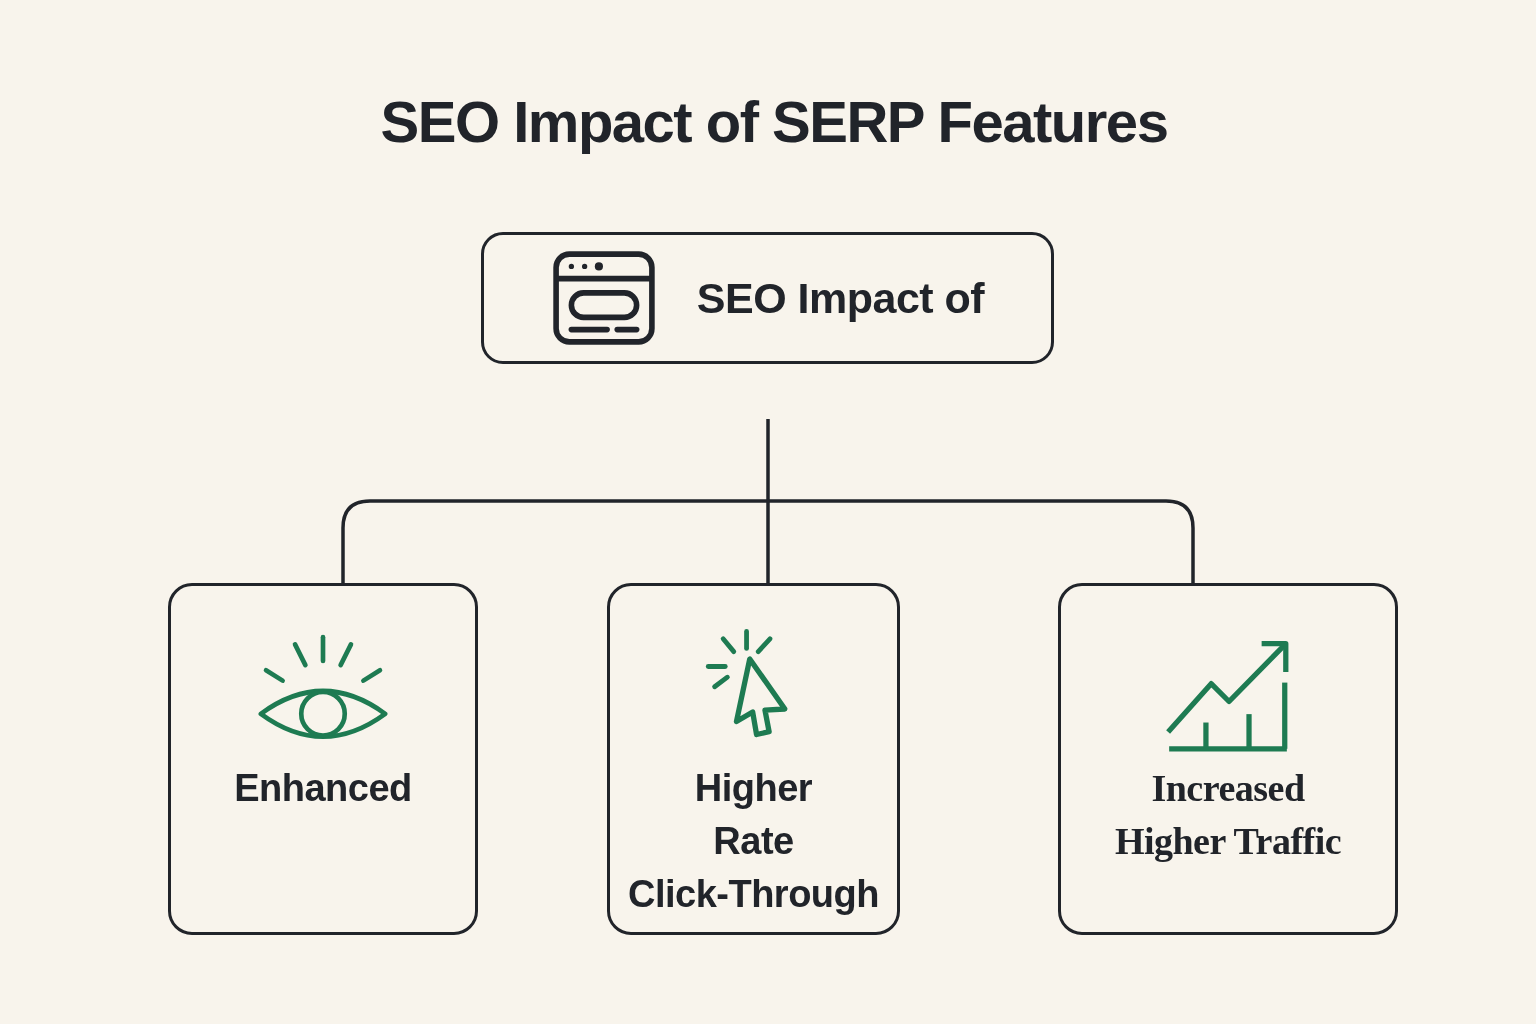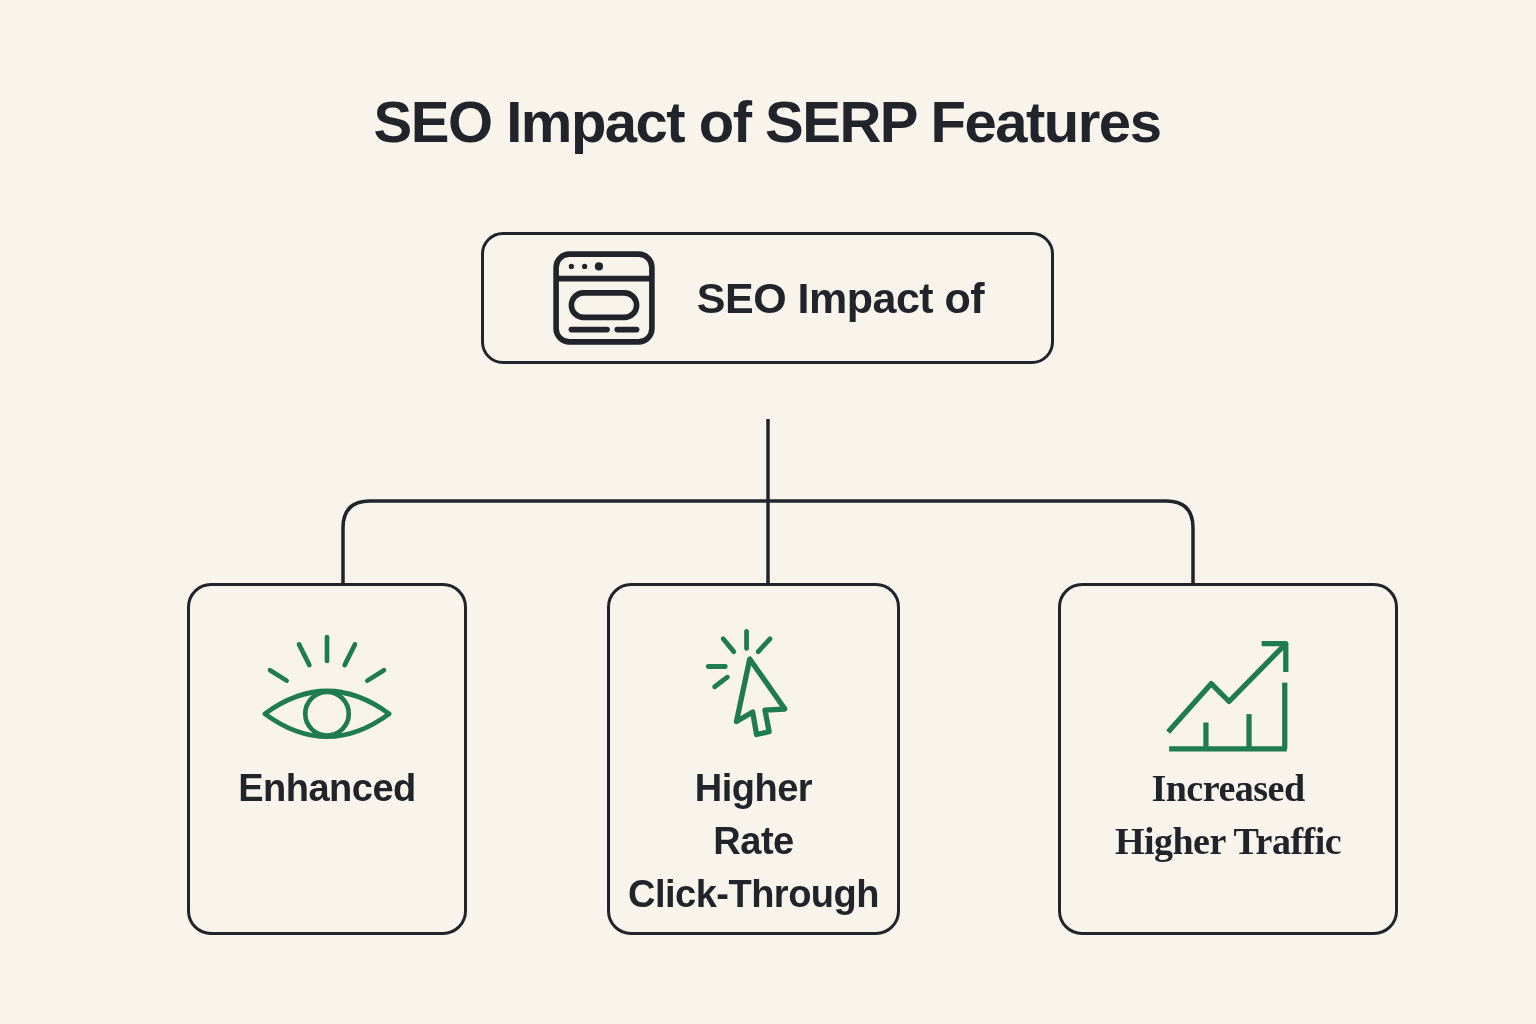--- a/index.html
+++ b/index.html
@@ -15,21 +15,21 @@
     overflow: hidden;
   }
   .canvas {
     position: relative;
     width: 1536px; height: 1024px;
     background: var(--bg);
     color: var(--ink);
   }
   .page-title {
     position: absolute;
-    top: 88px; left: 7px; width: 1520px;
+    top: 88px; left: 14px; width: 1520px;
     text-align: center;
     font-size: 58px;
     font-weight: 700;
     letter-spacing: -1.5px;
     color: var(--ink);
   }
   .connectors {
     position: absolute;
     top: 0; left: 0;
     width: 1536px; height: 1024px;
@@ -76,21 +76,21 @@
     top: 176px; left: 0;
     width: 100%;
     text-align: center;
     font-size: 38px;
     font-weight: 700;
     line-height: 1.39;
     letter-spacing: -0.5px;
     color: var(--ink);
   }
   .card-label span { display: block; }
-  .card-enhanced { left: 187px; width: 280px; }
+  .card-enhanced { left: 168px; width: 310px; }
   .card-ctr      { left: 607px; width: 293px; }
   .card-organic  { left: 1058px; width: 340px; font-family: Liberation Serif, serif; }
 
   .ink-stroke    { stroke: var(--ink);    fill: none; }
   .ink-fill      { fill: var(--ink); }
   .accent-stroke { stroke: var(--accent); fill: none; }
 </style>
 </head>
 <body>
 

